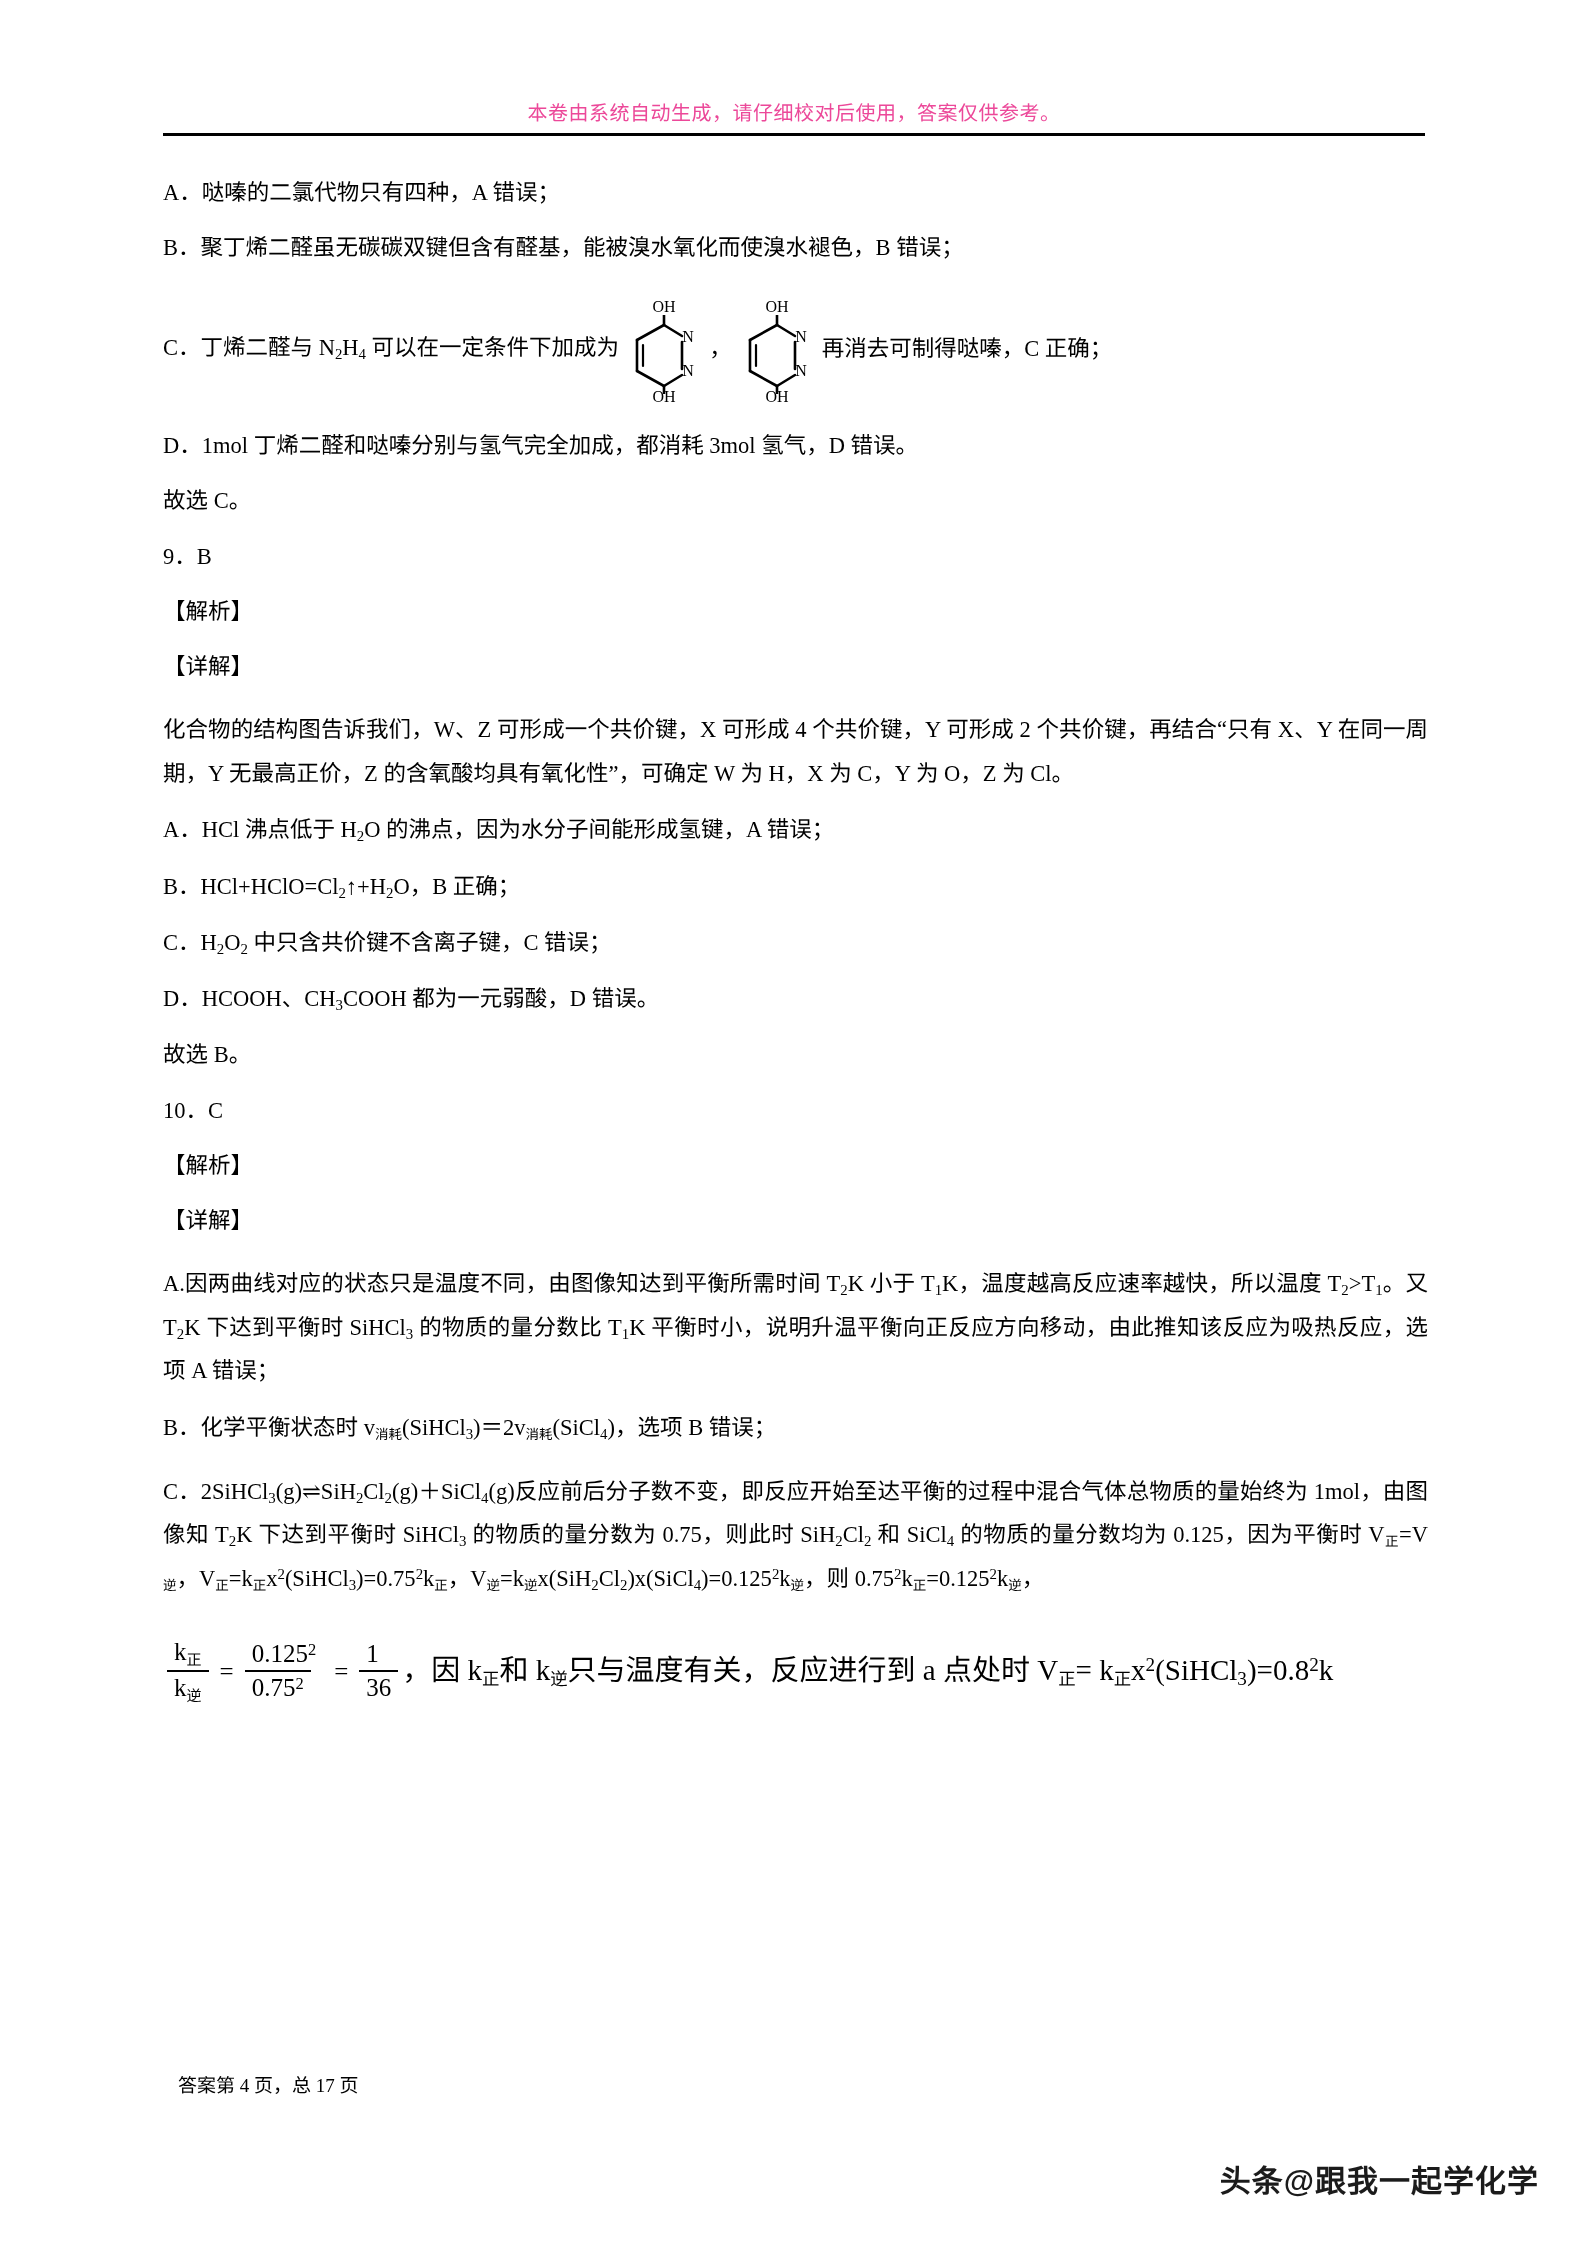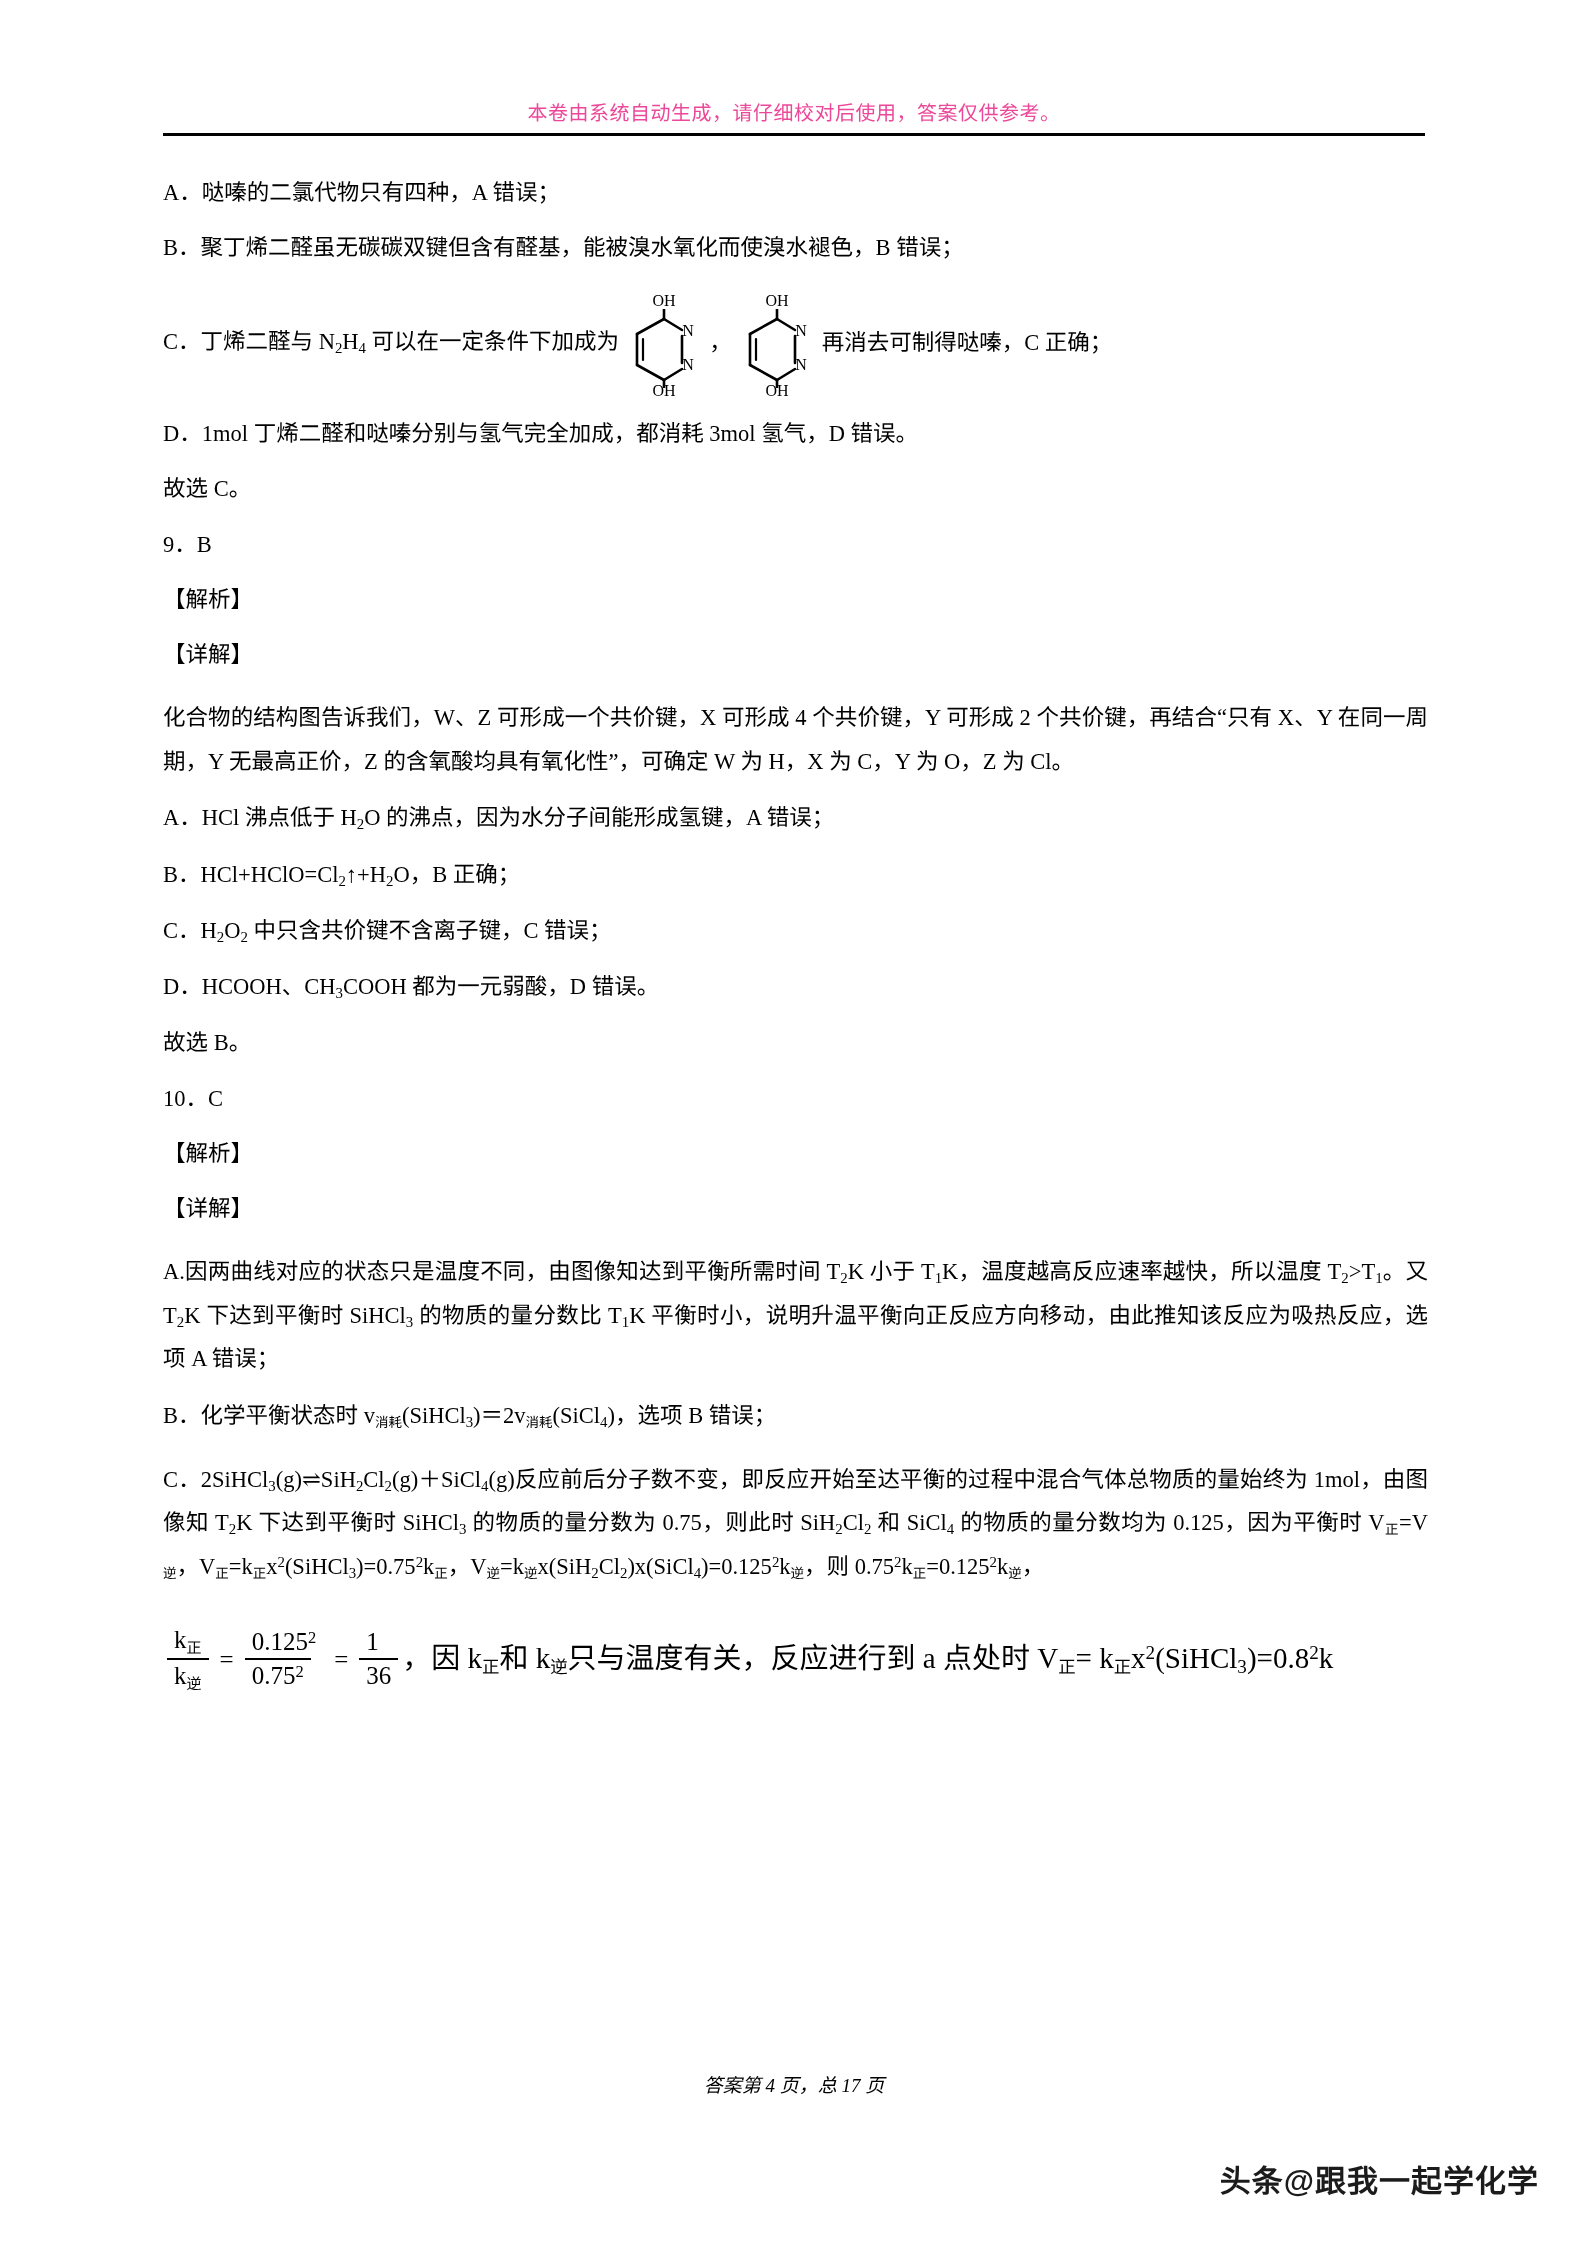--- a/index.html
+++ b/index.html
@@ -72,21 +72,21 @@
     flex-wrap: nowrap;
     margin: 0 0 22px 0;
     font-size: 22.5px;
     line-height: 1.35;
   }
   .mol-line .txt { white-space: nowrap; }
   .molecule {
     display: inline-block;
     width: 88px;
     height: 108px;
-    margin: 0 1px;
+    margin: 6px 1px;
     vertical-align: middle;
     flex: 0 0 auto;
   }
   .molecule svg { display: block; }
 
   
   .frac-line {
     display: flex;
     align-items: center;
     margin: 12px 0 0 0;
@@ -102,26 +102,24 @@
     line-height: 1.12;
   }
   .frac .num { padding: 0 7px 2px 7px; }
   .frac .den { padding: 2px 7px 0 7px; border-top: 2px solid #000; }
   .eq { margin: 0 7px; font-size: 25px; }
   .frac-tail { margin-left: 0; font-size: 29px; white-space: nowrap; text-align: right; }
 
   
   .footer {
     position: absolute;
-    left: 163px;
+    left: 178px;
     top: 2070px;
     width: 1262px;
-    text-align: center;
     font-size: 19px;
-    font-style: italic;
   }
 
   
   .watermark {
     position: absolute;
     right: 48px;
     bottom: 44px;
     display: flex;
     align-items: center;
     gap: 0;

